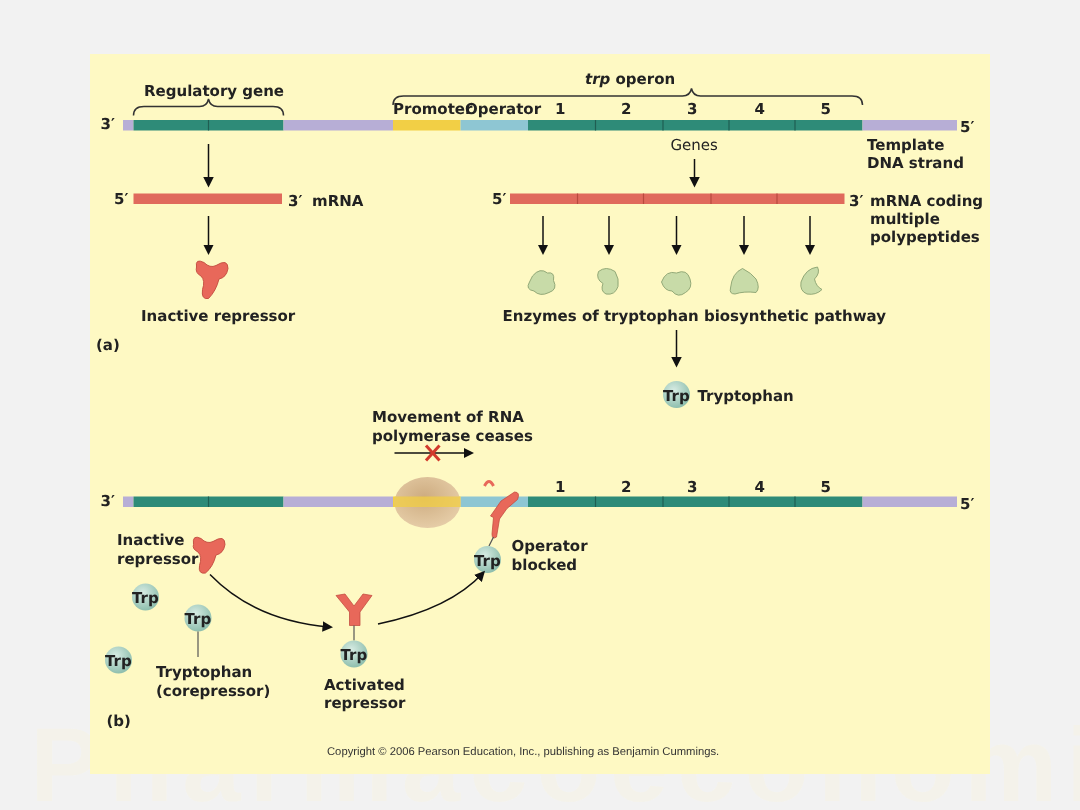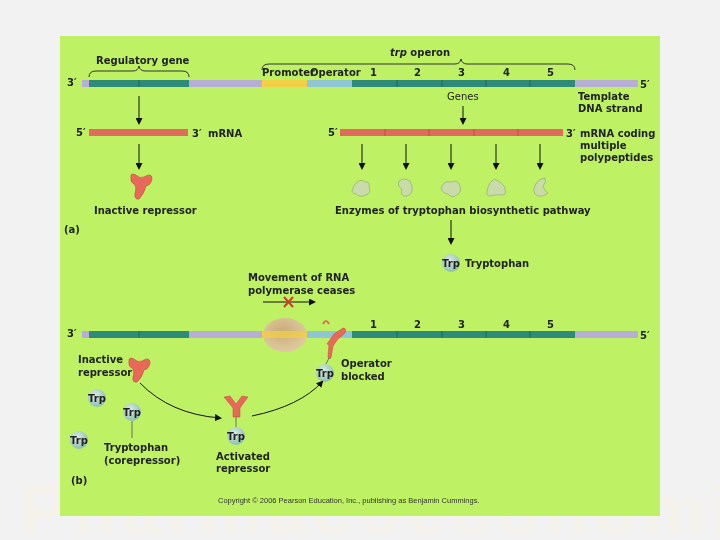--- a/index.html
+++ b/index.html
@@ -1,18 +1,18 @@
 <!DOCTYPE html>
 <html><head>
 <meta charset="utf-8">
 <style>
   html,body{margin:0;padding:0;}
   body{width:720px;height:540px;background:#f2f2f2;position:relative;overflow:hidden;font-family:"DejaVu Sans","Liberation Sans",sans-serif;}
   .watermark{position:absolute;left:20px;top:470px;font-size:70px;font-weight:bold;color:#f5f3ea;letter-spacing:6px;white-space:nowrap;font-family:"Liberation Sans",sans-serif;opacity:0.9;}
-  .card{position:absolute;left:60px;top:36px;width:600px;height:480px;background:#bef264;}
+  .card{position:absolute;left:60px;top:36px;width:600px;height:480px;background:#fef9c3;}
   svg{position:absolute;left:0;top:0;}
   .lbl{font-family:"DejaVu Sans","Liberation Sans",sans-serif;font-size:10px;fill:#222;}
   .b{font-weight:bold;}
   .copy{font-family:"Liberation Sans",sans-serif;font-size:7.5px;fill:#333;}
 </style>
 </head>
 <body>
 
 <div class="watermark">Pharmacoeconomics</div>
 

